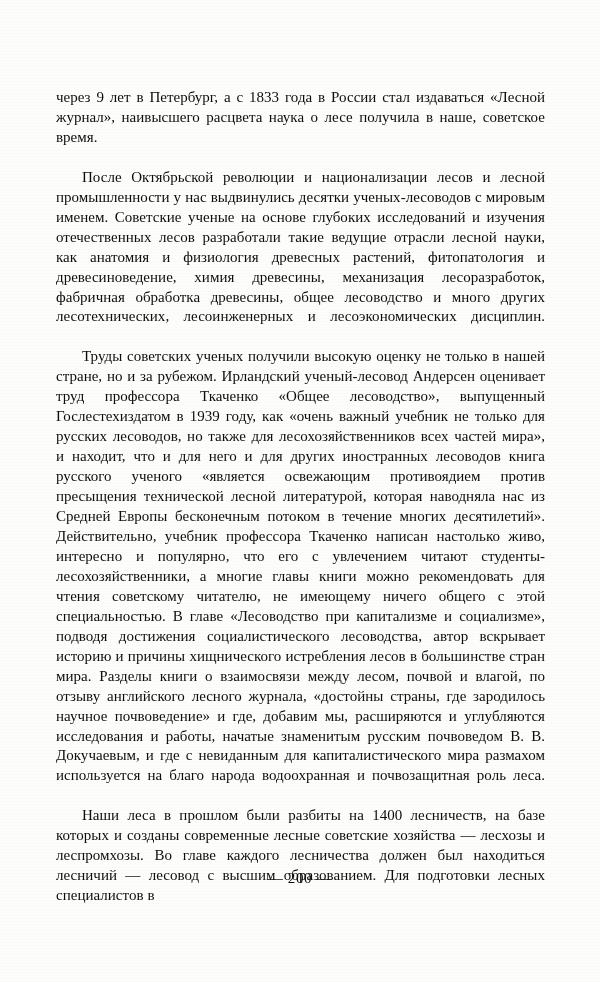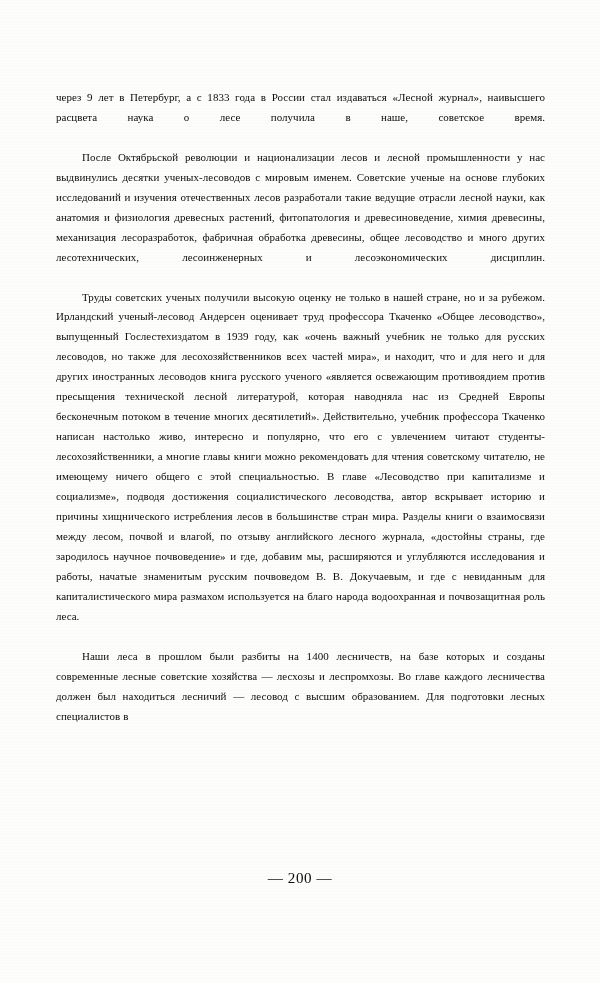--- a/index.html
+++ b/index.html
@@ -30,21 +30,21 @@
     left: 56px;
     top: 88px;
     width: 489px;
   }
 
   .para {
     margin: 0;
     text-indent: 26px;
     text-align: justify;
     text-justify: inter-word;
-    font-size: 11px;
+    font-size: 15px;
     line-height: 19.95px;
     letter-spacing: 0.02px;
     word-spacing: 0.3px;
     -webkit-font-smoothing: none;
   }
 
   .para.cont {
     text-indent: 0;
   }
 

